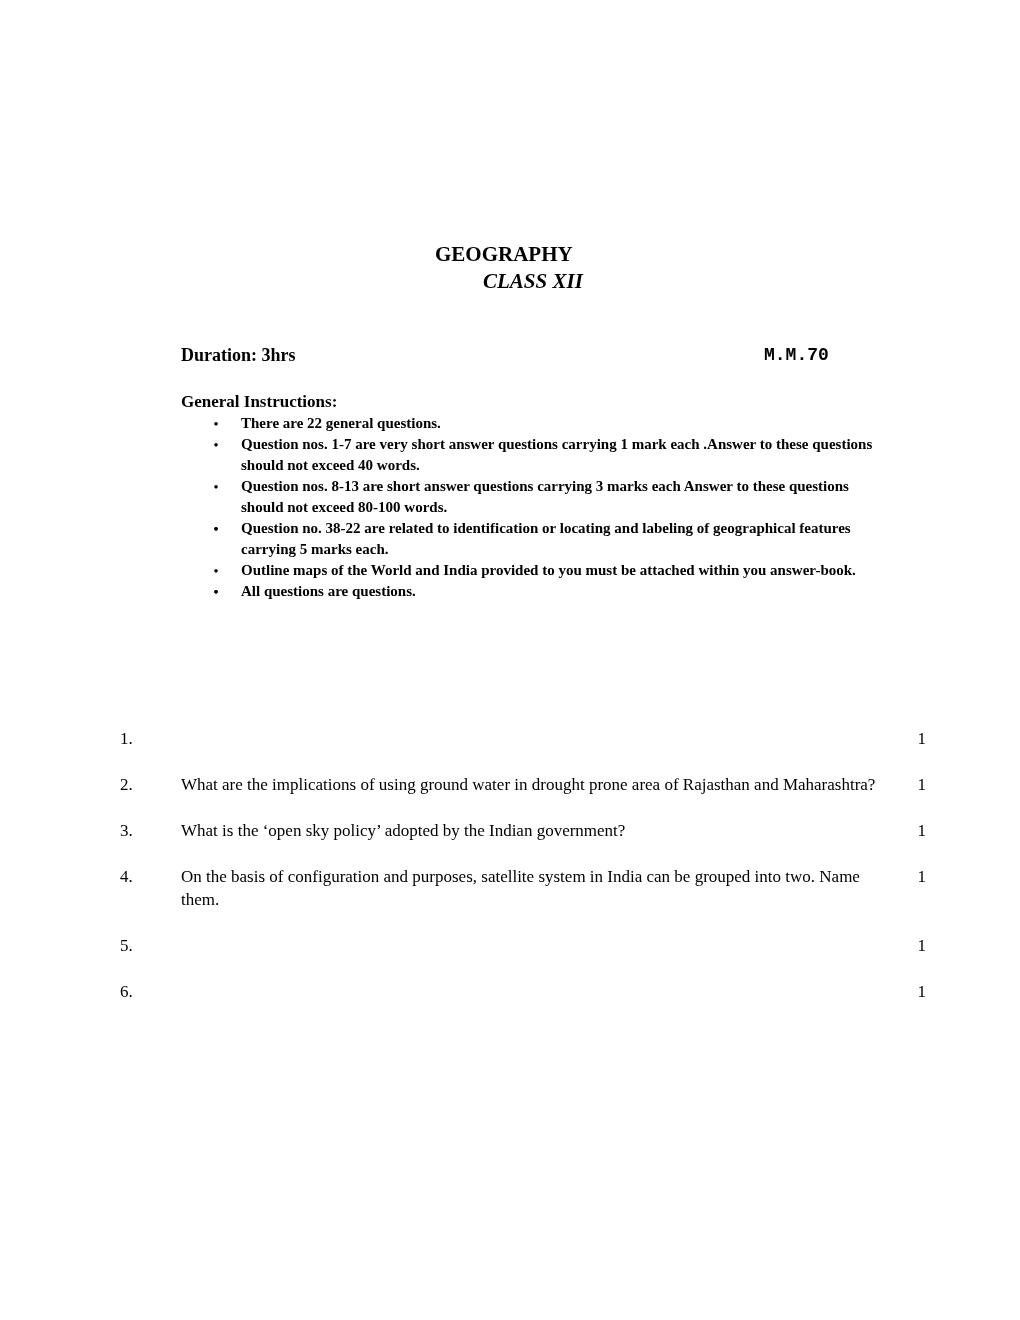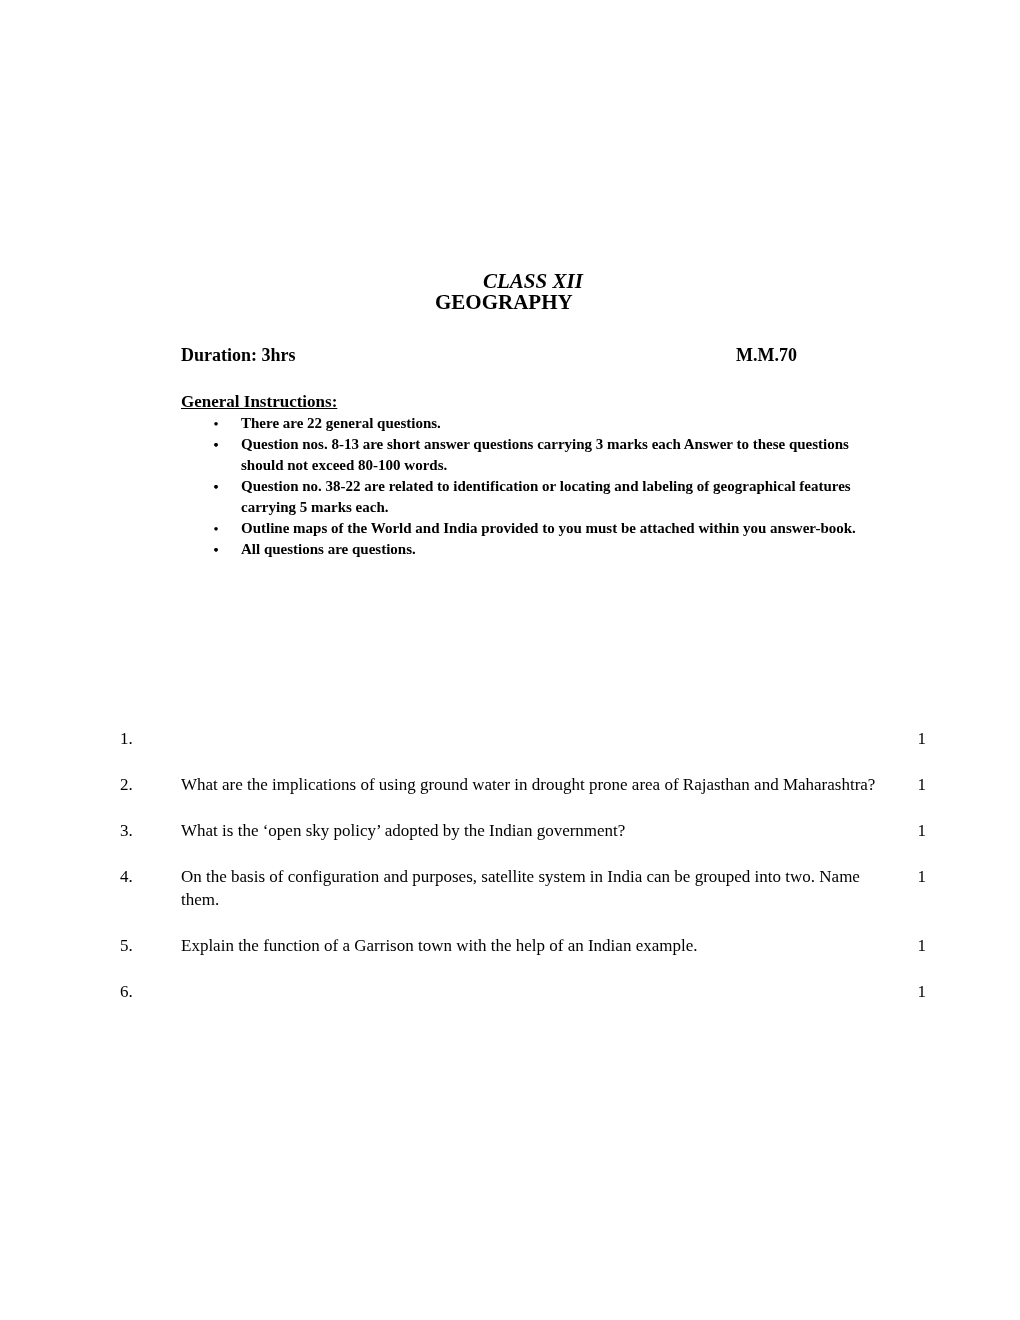--- a/index.html
+++ b/index.html
@@ -15,42 +15,41 @@
       font-family: "Liberation Serif", "DejaVu Serif", serif;
       color: #000000;
     }
     .title {
       position: absolute;
       font-weight: bold;
       font-size: 21px;
       line-height: 24px;
       white-space: nowrap;
     }
-    .title-main { left: 435px; top: 242px; margin-top: 48px; }
+    .title-main { left: 435px; top: 242px; }
     .title-sub { left: 483px; top: 269px; font-style: italic; }
 
     .meta {
       position: absolute;
       top: 344px;
       font-weight: bold;
       font-size: 18px;
       line-height: 22px;
       white-space: nowrap;
     }
     .meta-duration { left: 181px; }
-    .meta-marks { left: 736px; }
+    .meta-marks { left: 764px; font-family: Liberation Mono, monospace; }
 
     .instructions-heading {
       position: absolute;
       left: 181px;
       top: 391px;
       font-weight: bold;
       font-size: 17px;
       line-height: 22px;
-      text-decoration: underline;
       white-space: nowrap;
     }
     .instructions-list {
       position: absolute;
       left: 211px;
       top: 413px;
       width: 680px;
       margin: 0;
       padding: 0;
       list-style: none;
@@ -109,20 +108,21 @@
 
 <div class="instructions-heading">General Instructions:</div>
 
 <ul class="instructions-list">
   <li>
     <span class="bullet">•</span>
     <span>There are 22 general questions.</span>
   </li>
   <li>
     <span class="bullet">•</span>
+    <span>Question nos. 1-7 are very short answer questions carrying 1 mark each .Answer to these questions should not exceed 40 words.</span>
   </li>
   <li>
     <span class="bullet">•</span>
     <span>Question nos. 8-13 are short answer questions carrying 3 marks each Answer to these questions should not exceed 80-100 words.</span>
   </li>
   <li>
     <span class="bullet">•</span>
   </li>
   <li>
     <span class="bullet">•</span>
@@ -156,20 +156,19 @@
     <span class="q-text">What is the ‘open sky policy’ adopted by the Indian government?</span>
     <span class="q-marks">1</span>
   </div>
   <div class="question">
     <span class="q-num">4.</span>
     <span class="q-text">On the basis of configuration and purposes, satellite system in India can be grouped into two. Name them.</span>
     <span class="q-marks">1</span>
   </div>
   <div class="question">
     <span class="q-num">5.</span>
-    <span class="q-text">Explain the function of a Garrison town with the help of an Indian example.</span>
     <span class="q-marks">1</span>
   </div>
   <div class="question">
     <span class="q-num">6.</span>
     <span class="q-marks">1</span>
   </div>
 </div>
 
 </body></html>

